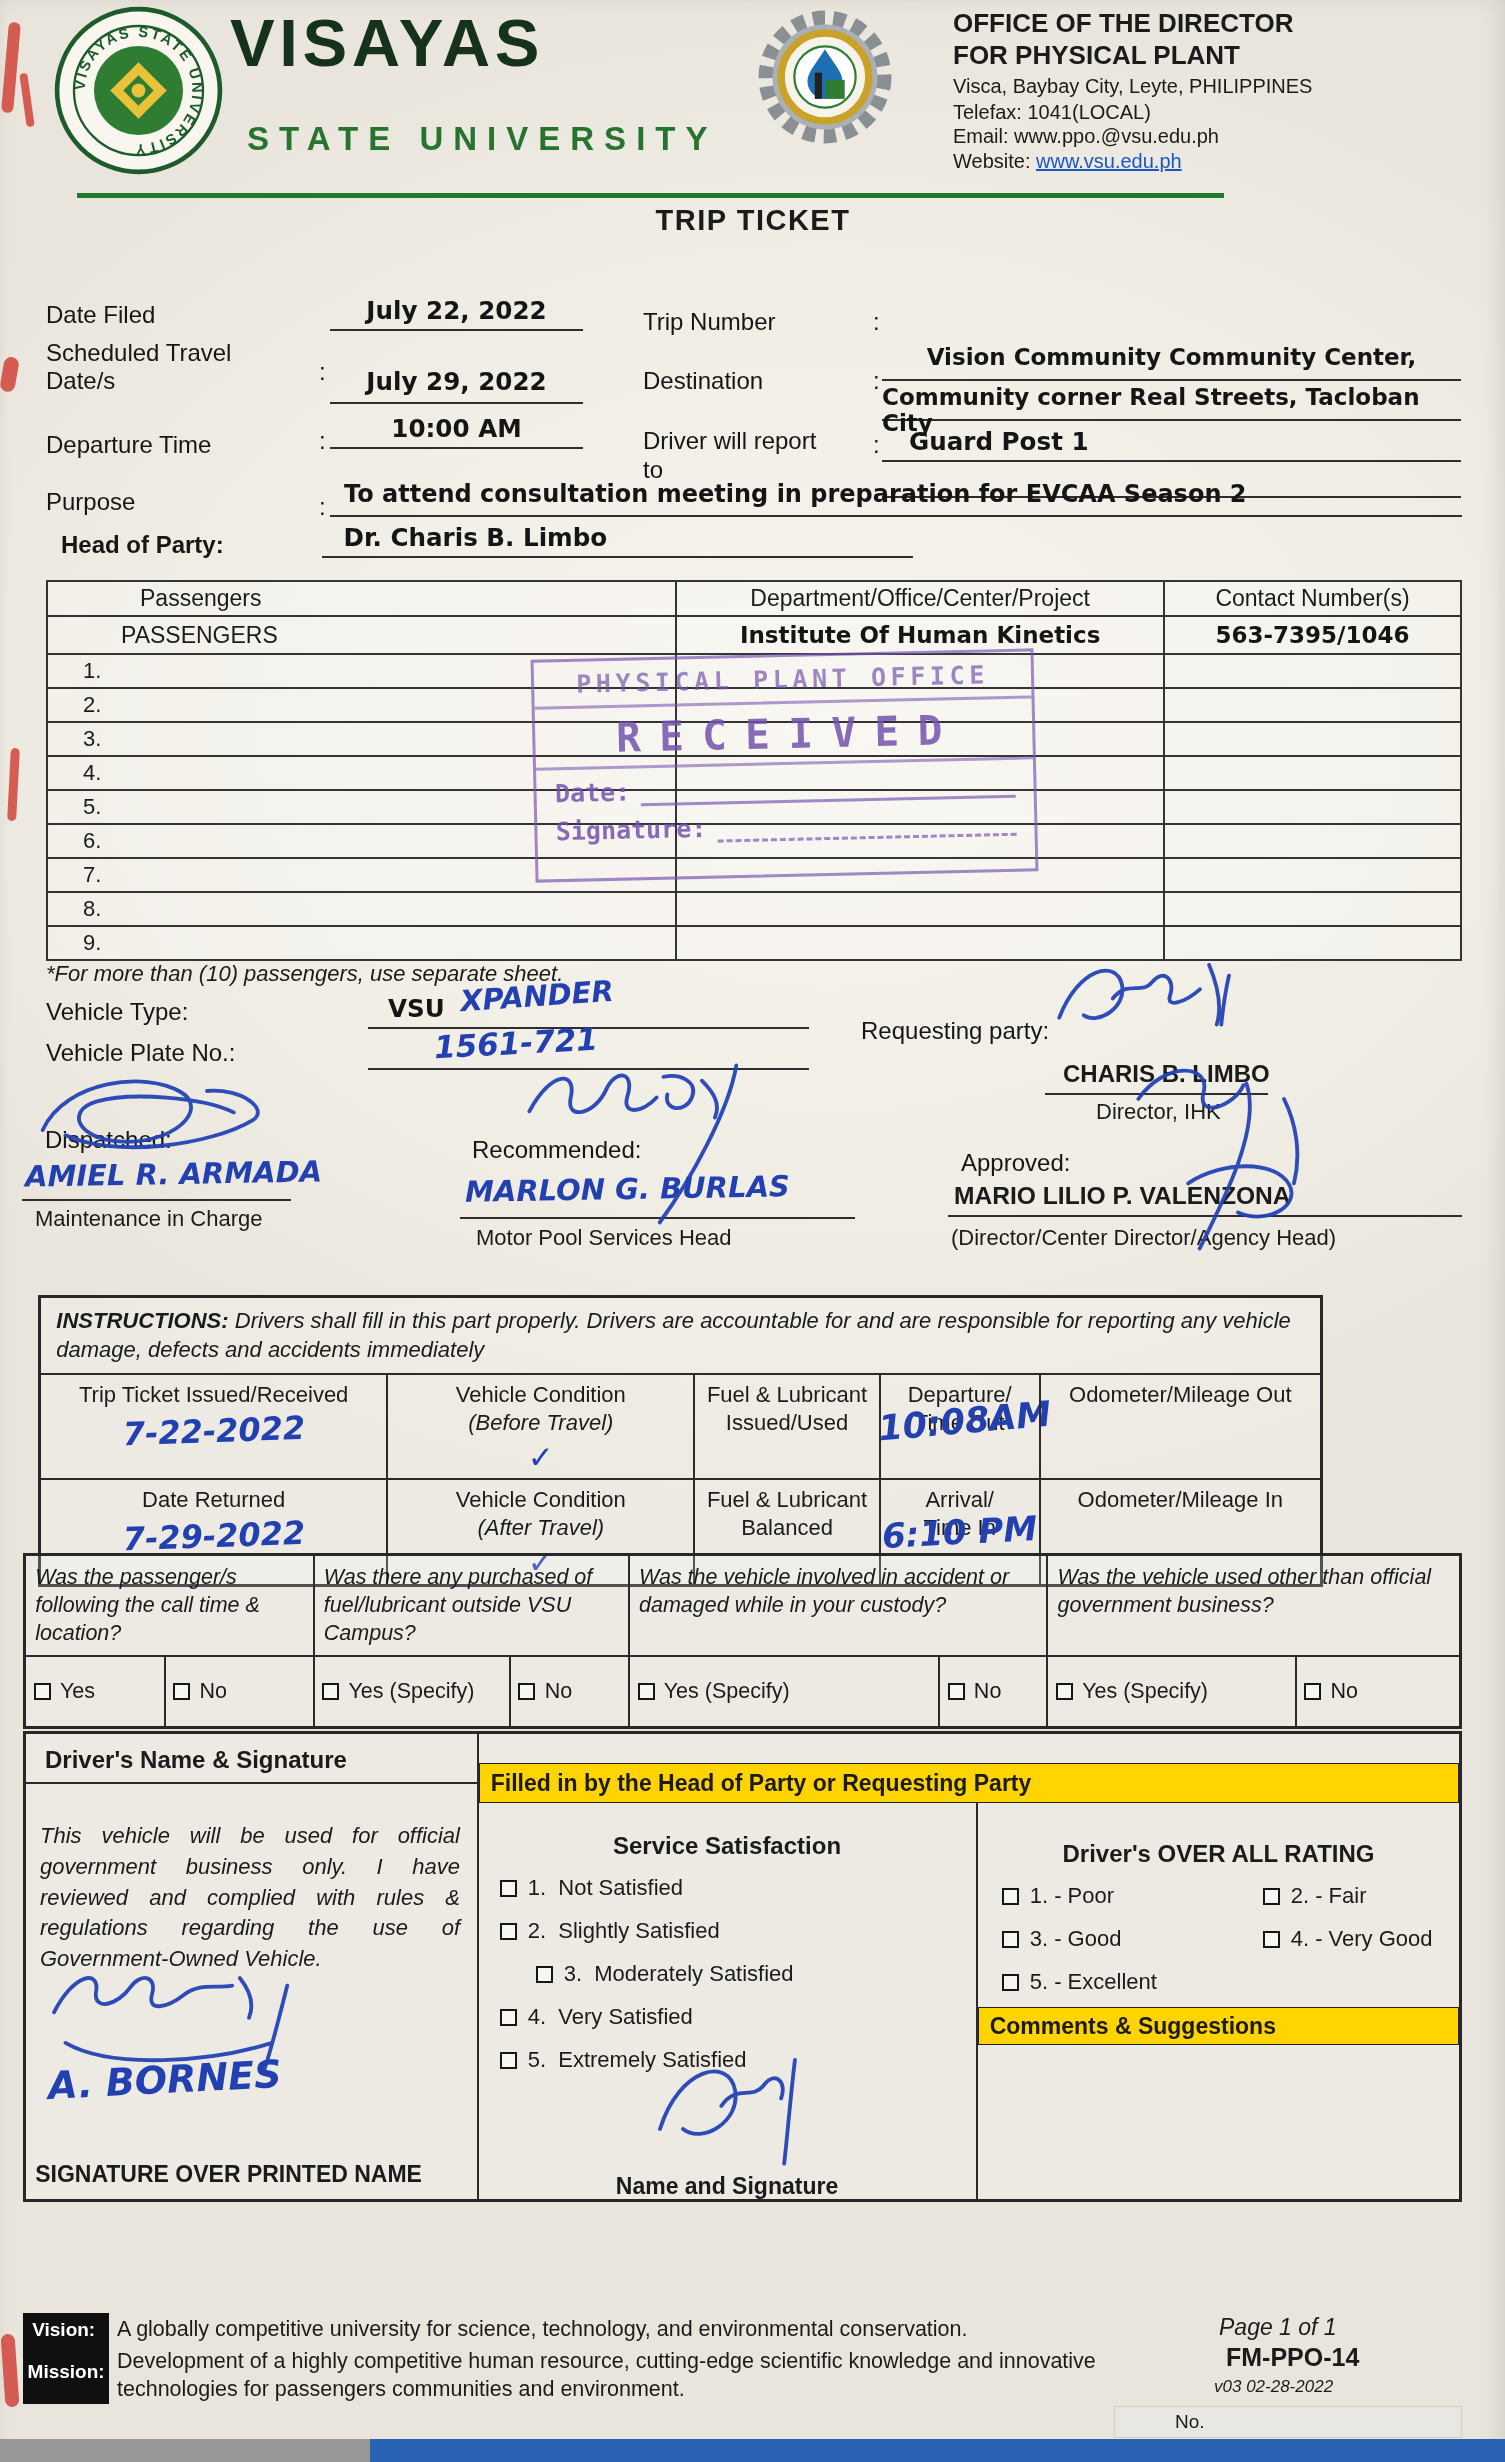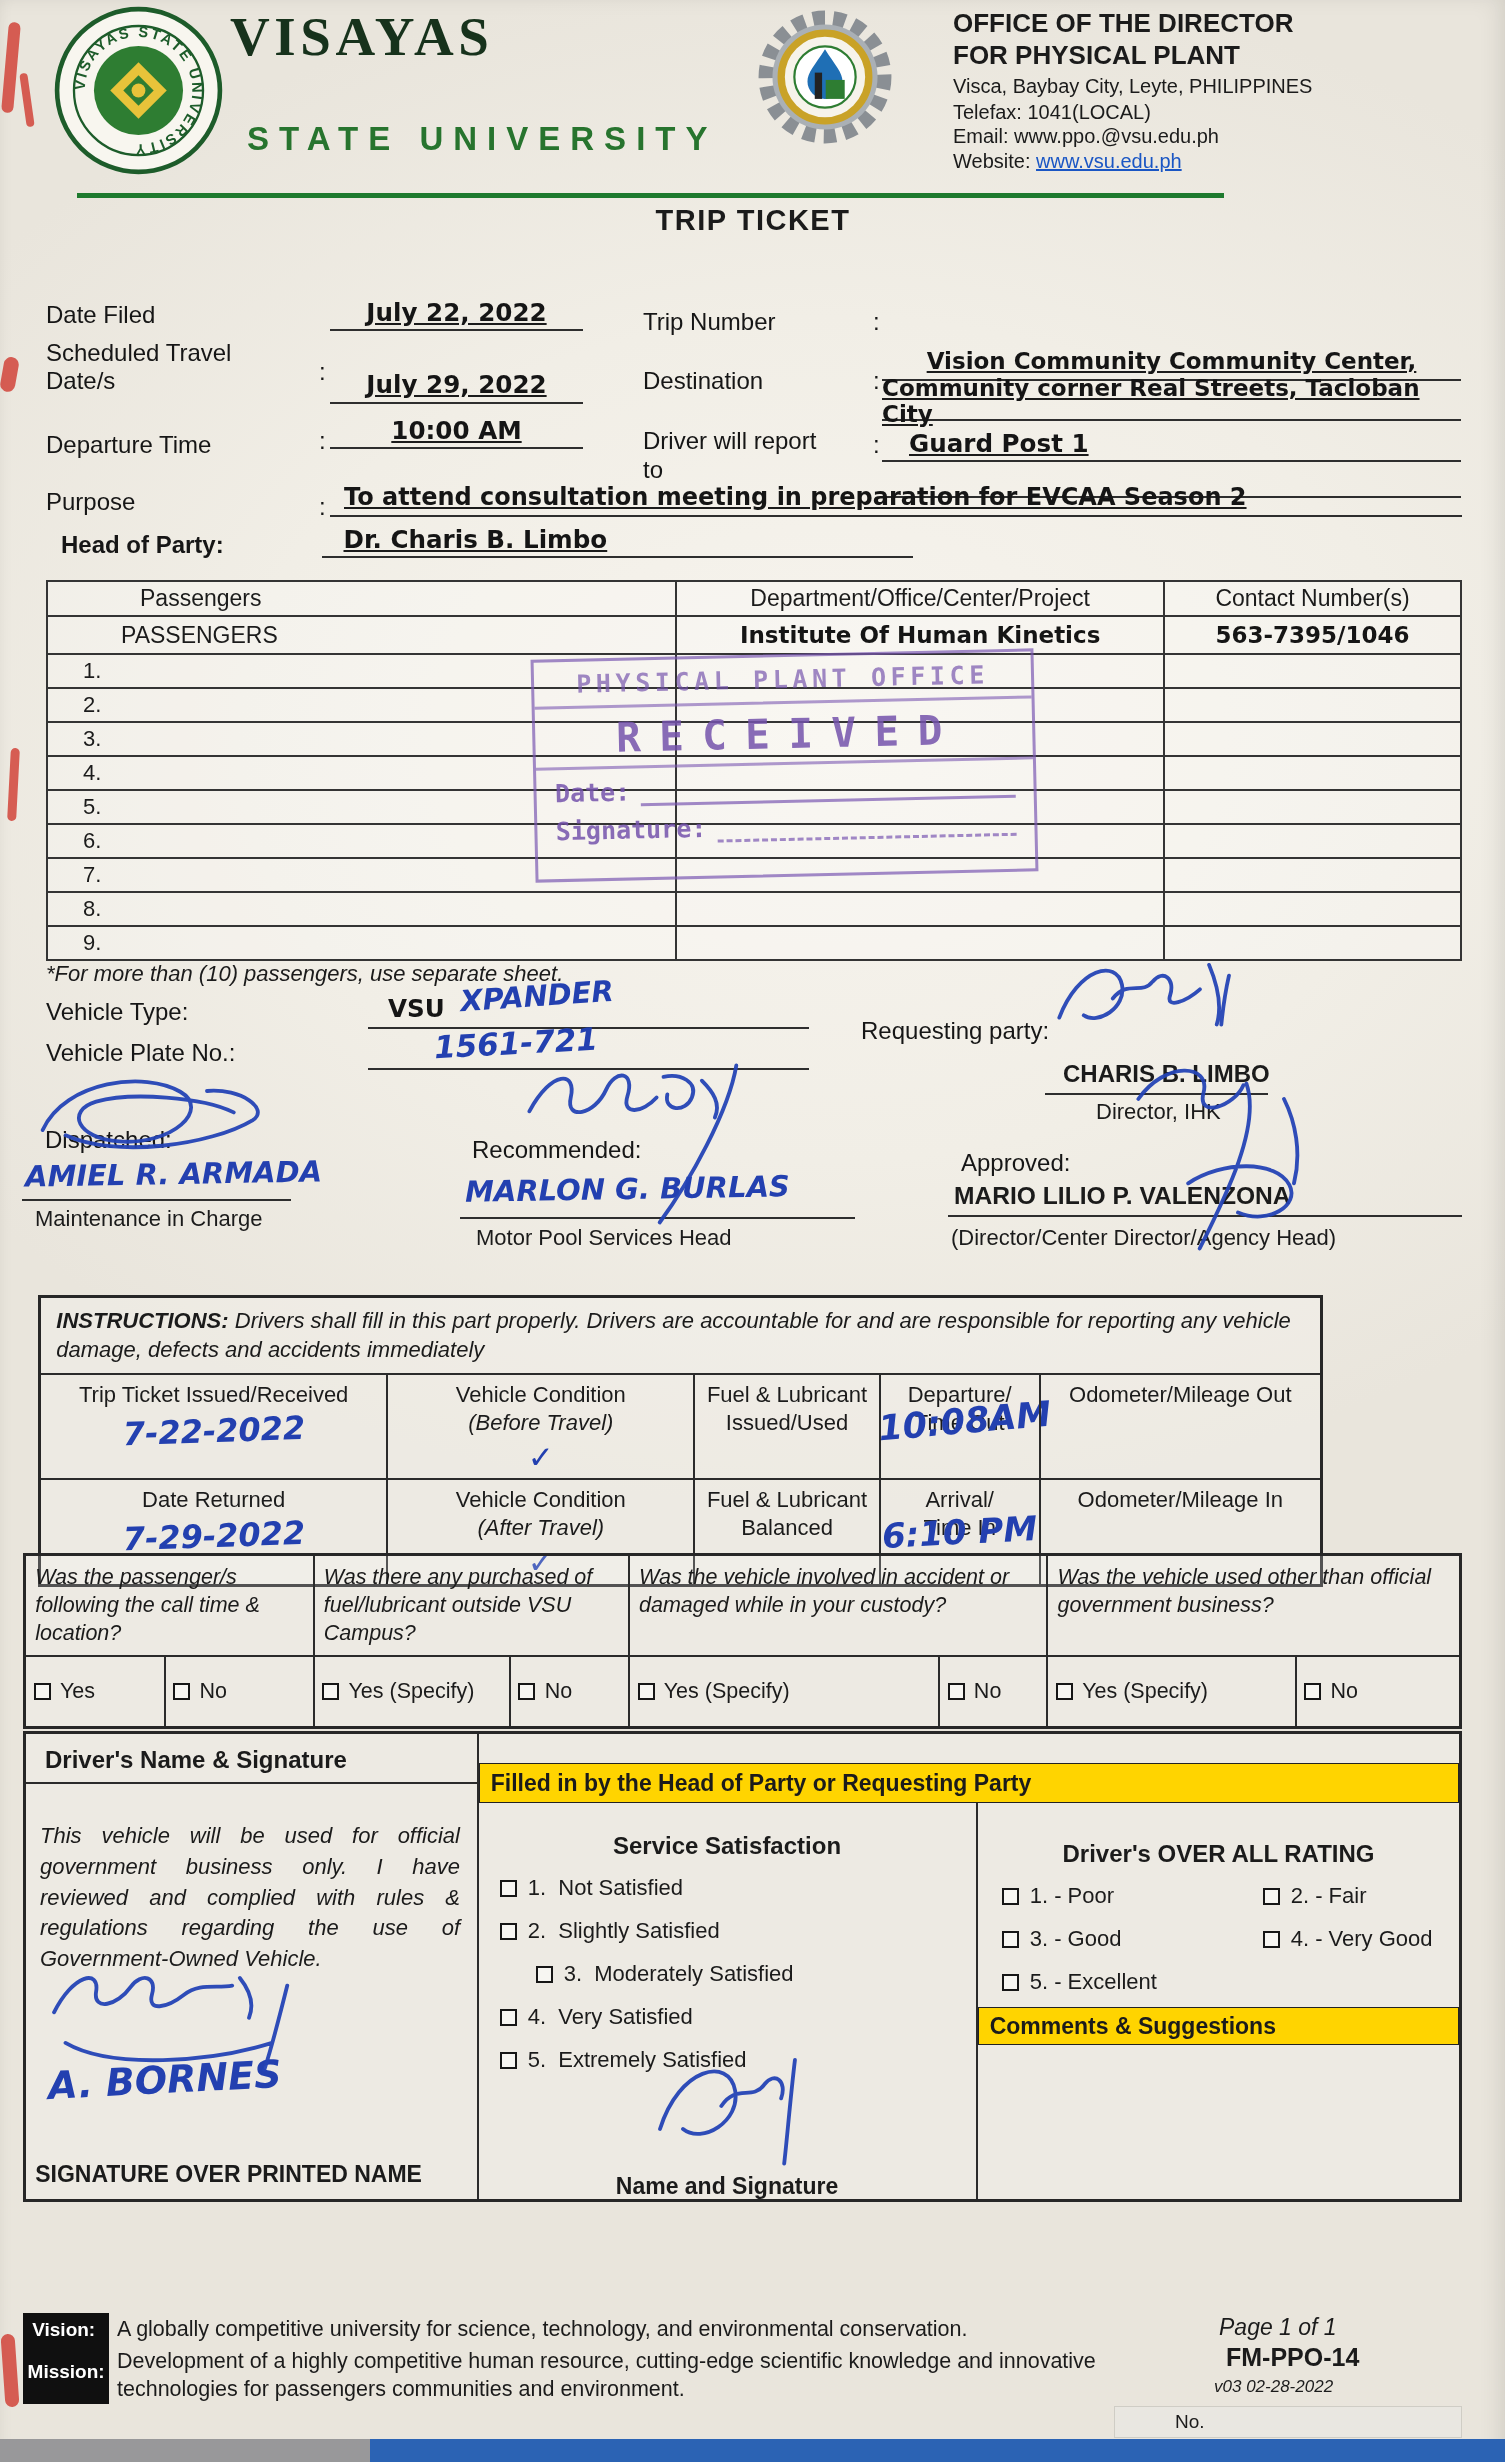--- a/index.html
+++ b/index.html
@@ -7,25 +7,25 @@
 .page{position:relative;width:1506px;height:2462px;overflow:hidden;color:#1b1b1b;
   background:radial-gradient(1074px 767px at 55% 30%, #f7f4ee 0%, #f1eee6 55%, #e9e5dc 100%);
   box-shadow:inset -10.7px 0 20px rgba(0,0,0,.06), inset 0 -7.7px 15.3px rgba(0,0,0,.05);}
 .abs{position:absolute;}
 .lbl{font-size:24px;color:#161616;}
 .b{font-weight:bold;}
 .i{font-style:italic;}
 .ctr{text-align:center;}
 .hwb{font-family:"DejaVu Sans",sans-serif;font-weight:bold;color:#151515;}
 .hwi{font-family:"DejaVu Sans",sans-serif;font-style:italic;font-weight:bold;color:#2340b0;}
-.fval{position:absolute;border-bottom:2.3px solid #2e2e2e;display:flex;align-items:center;justify-content:center;padding-bottom:1px;font-size:24.6px;text-decoration:underline;}
+.fval{position:absolute;border-bottom:2.3px solid #2e2e2e;display:flex;align-items:flex-start;justify-content:center;padding-bottom:1px;font-size:24.6px;}
 .fval.left{justify-content:flex-start;}
 .line{position:absolute;border-top:2.3px solid #2e2e2e;height:0;}
 .colon{position:absolute;font-size:24px;color:#161616;}
-.visayas{font-family:Liberation Serif, serif;font-weight:bold;font-size:55px;letter-spacing:4.6px;color:#17321c;line-height:1;text-align:center;}
+.visayas{font-family:Liberation Sans, sans-serif;font-weight:bold;font-size:67px;letter-spacing:4.6px;color:#17321c;line-height:1;text-align:center;}
 .stateuniv{font-size:33px;letter-spacing:10px;color:#27742e;font-weight:bold;margin-top:20px;}
 .off1{font-size:26px;font-weight:bold;line-height:1.18;}
 .off2{font-size:20px;line-height:1.25;}
 .weblink{color:#1a56c4;text-decoration:underline;}
 .greenline{position:absolute;background:#1e7a2e;}
 .triptitle{position:absolute;left:0;right:0;text-align:center;font-size:29px;font-weight:bold;letter-spacing:1.5px;}
 .stampnum{font-family:"DejaVu Sans Mono",monospace;font-size:34px;font-weight:bold;letter-spacing:15.3px;color:#6a4ba8;padding-bottom:3.1px;}
 .ptable{position:absolute;left:46px;top:580px;width:1416px;border-collapse:collapse;table-layout:fixed;background:rgba(255,255,255,.25);}
 .ptable td{border:2.3px solid #343434;font-size:23px;vertical-align:middle;}
 .stamp{position:absolute;left:533px;top:654px;width:503px;height:223px;border:3.8px solid rgba(123,88,178,.7);transform:rotate(-1.3deg);z-index:6;color:rgba(116,82,172,.85);font-family:"DejaVu Sans Mono",monospace;}

